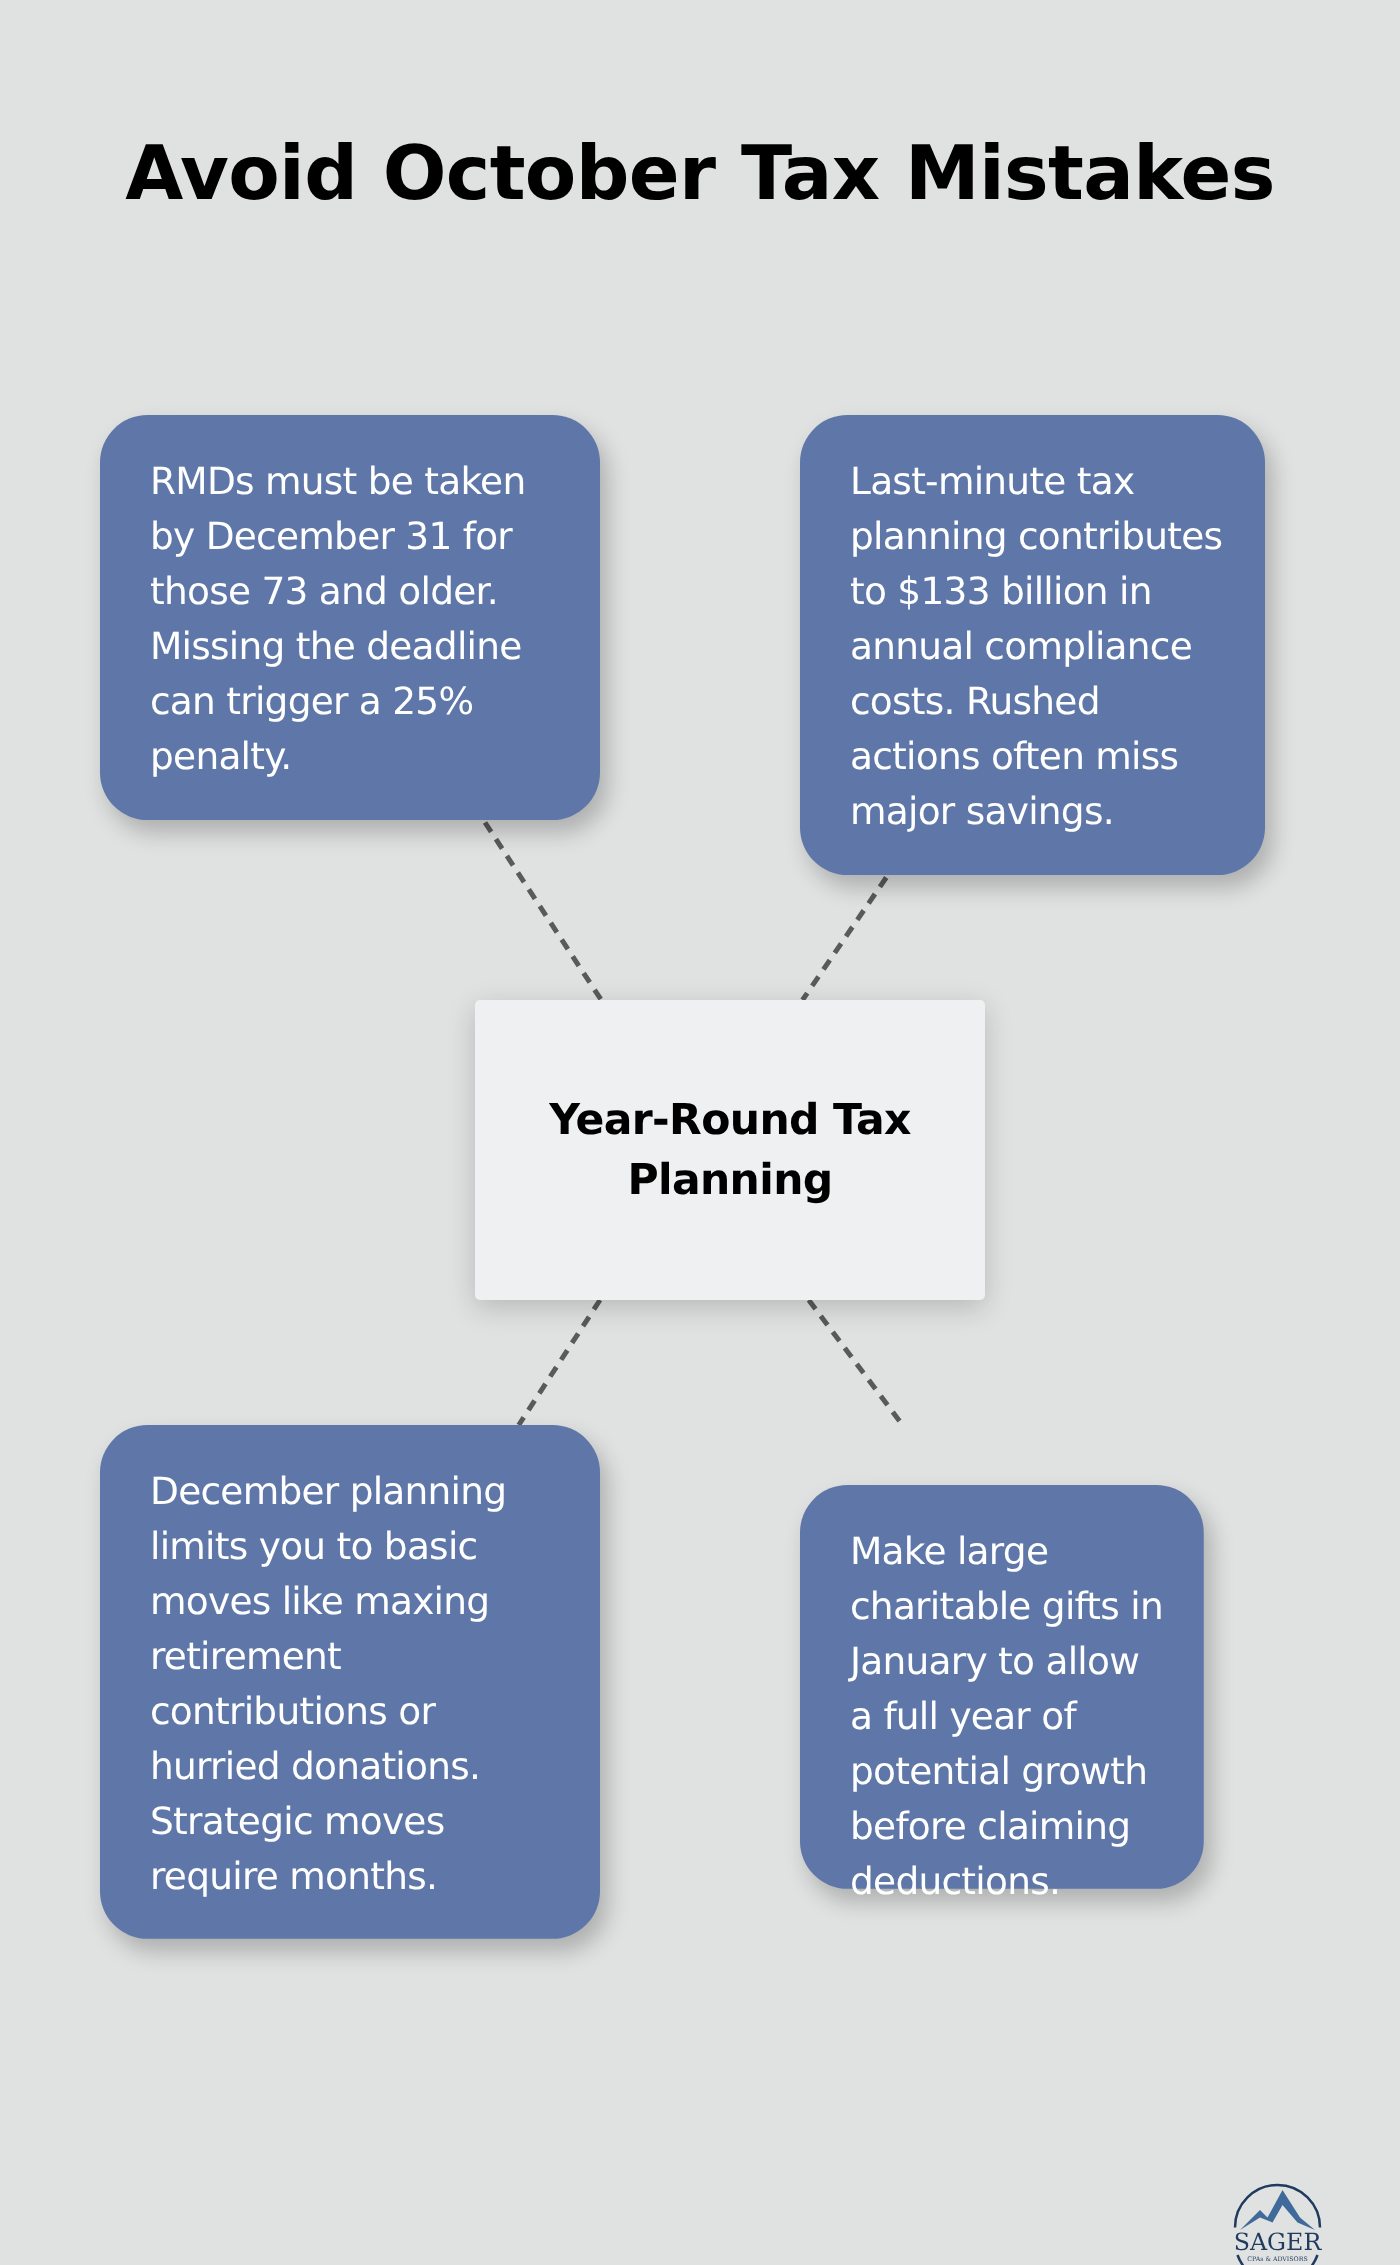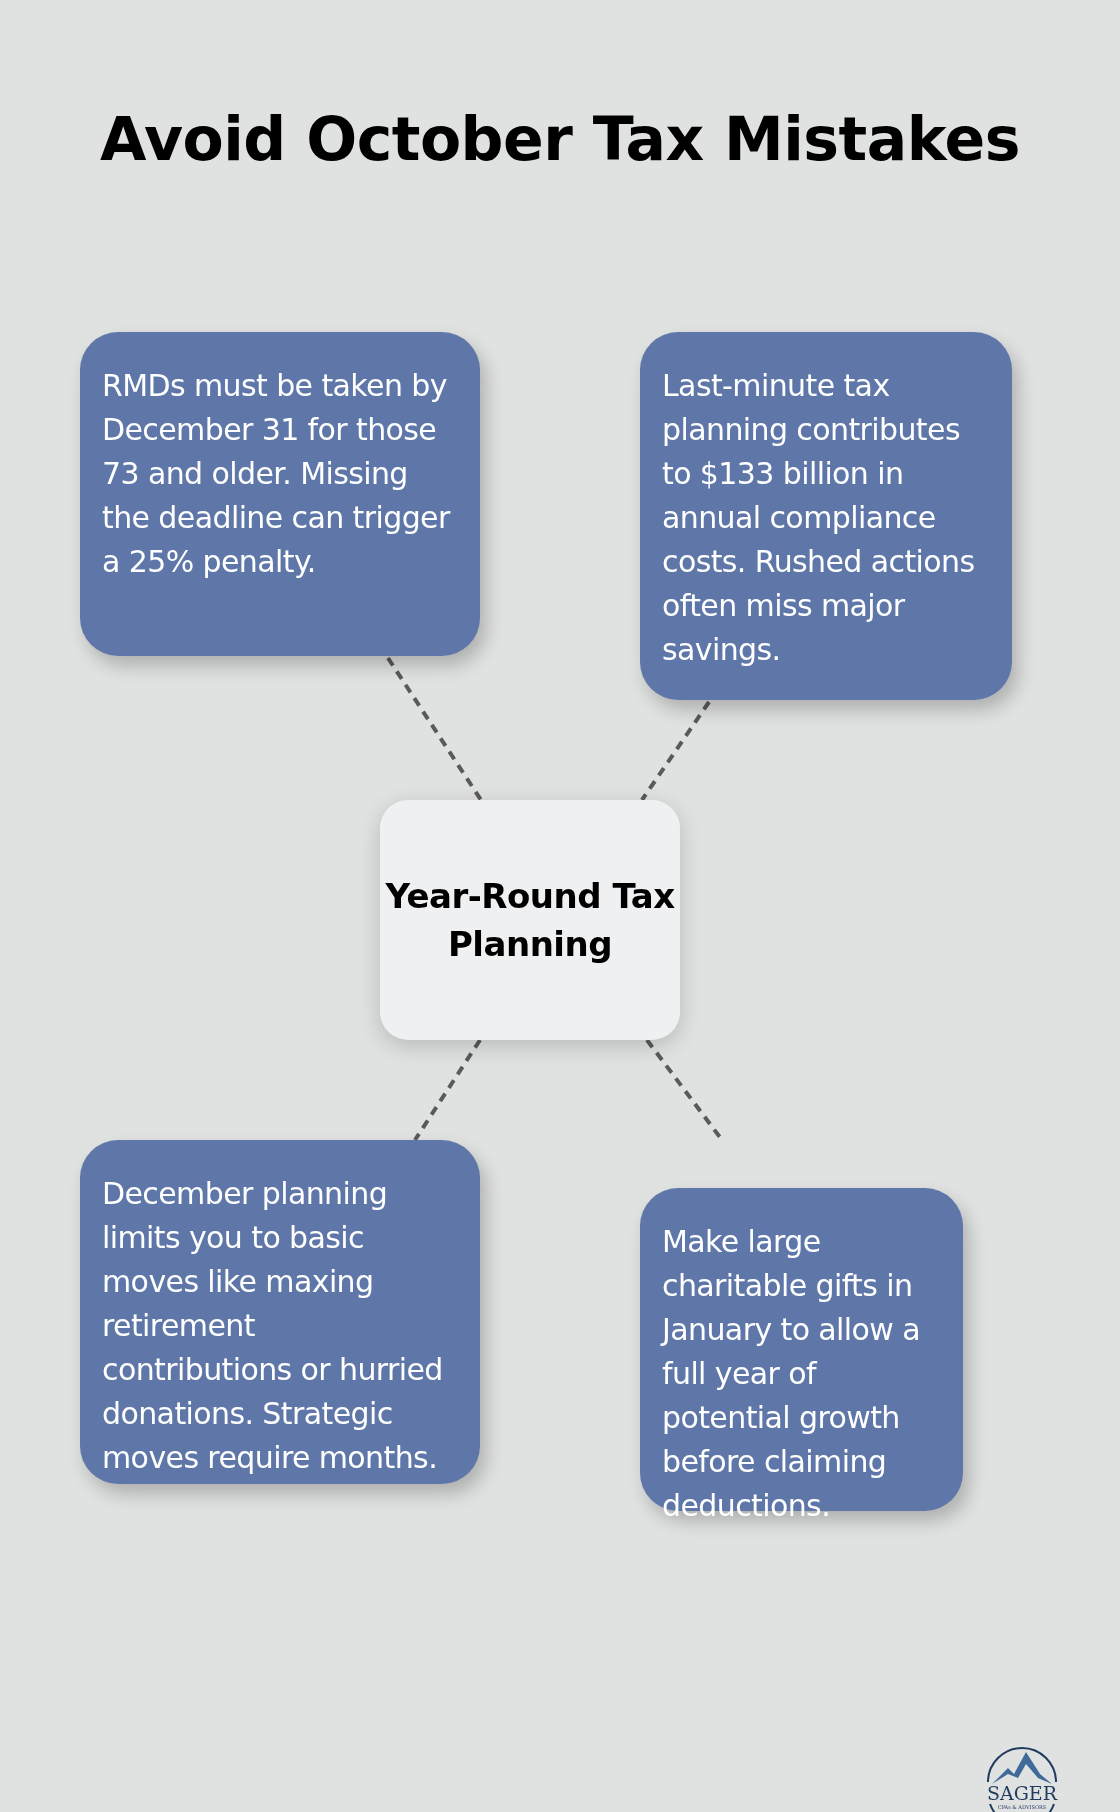--- a/index.html
+++ b/index.html
@@ -16,28 +16,28 @@
       font-family: "DejaVu Sans", sans-serif;
     }
     svg.connectors { position: absolute; left: 0; top: 0; width: 1120px; height: 1812px; }
     .card {
       position: absolute;
       background: #5e77a8;
       border-radius: 38px;
       box-shadow: 6px 10px 18px rgba(0,0,0,0.22);
       color: #ffffff;
       font-size: 30px; line-height: 44px;
-      padding: 32px 30px 0 22px;
+      padding: 32px 30px 0 40px;
       box-sizing: border-box;
       font-family: "DejaVu Sans", sans-serif;
       letter-spacing: -0.6px;
     }
     .center {
-      position: absolute; left: 380px; top: 800px; width: 300px; height: 240px;
-      background: #eff0f2; border-radius: 28px;
+      position: absolute; left: 380px; top: 800px; width: 408px; height: 240px;
+      background: #eff0f2; border-radius: 4px;
       box-shadow: 0 6px 22px rgba(0,0,0,0.18);
       display: flex; align-items: center; justify-content: center;
       text-align: center;
     }
     .center span {
       font-weight: bold; font-size: 34px; line-height: 48px; color: #000;
       font-family: "DejaVu Sans", sans-serif; letter-spacing: -0.5px;
       width: 300px;
     }
     .logo { position: absolute; left: 978px; top: 1744px; width: 88px; height: 80px; }
@@ -61,21 +61,21 @@
 </div>
 
 <div class="card" style="left:640px; top:332px; width:372px; height:368px;">
   <span>Last-minute tax planning contributes to $133 billion in annual compliance costs. Rushed actions often miss major savings.</span>
 </div>
 
 <div class="center">
   <span>Year-Round Tax Planning</span>
 </div>
 
-<div class="card" style="left:80px; top:1140px; width:400px; height:344px;">
+<div class="card" style="left:80px; top:1140px; width:400px; height:411px;">
   <span>December planning limits you to basic moves like maxing retirement contributions or hurried donations. Strategic moves require months.</span>
 </div>
 
 <div class="card" style="left:640px; top:1140px; width:323px; height:323px;margin-top:48px;">
   <span>Make large charitable gifts in January to allow a full year of potential growth before claiming deductions.</span>
 </div>
 
 <div class="logo">
   <svg width="88" height="80" viewBox="0 0 88 80">
     <path d="M10 38 A34 34 0 0 1 78 38" fill="none" stroke="#1f3b5e" stroke-width="2"></path>

